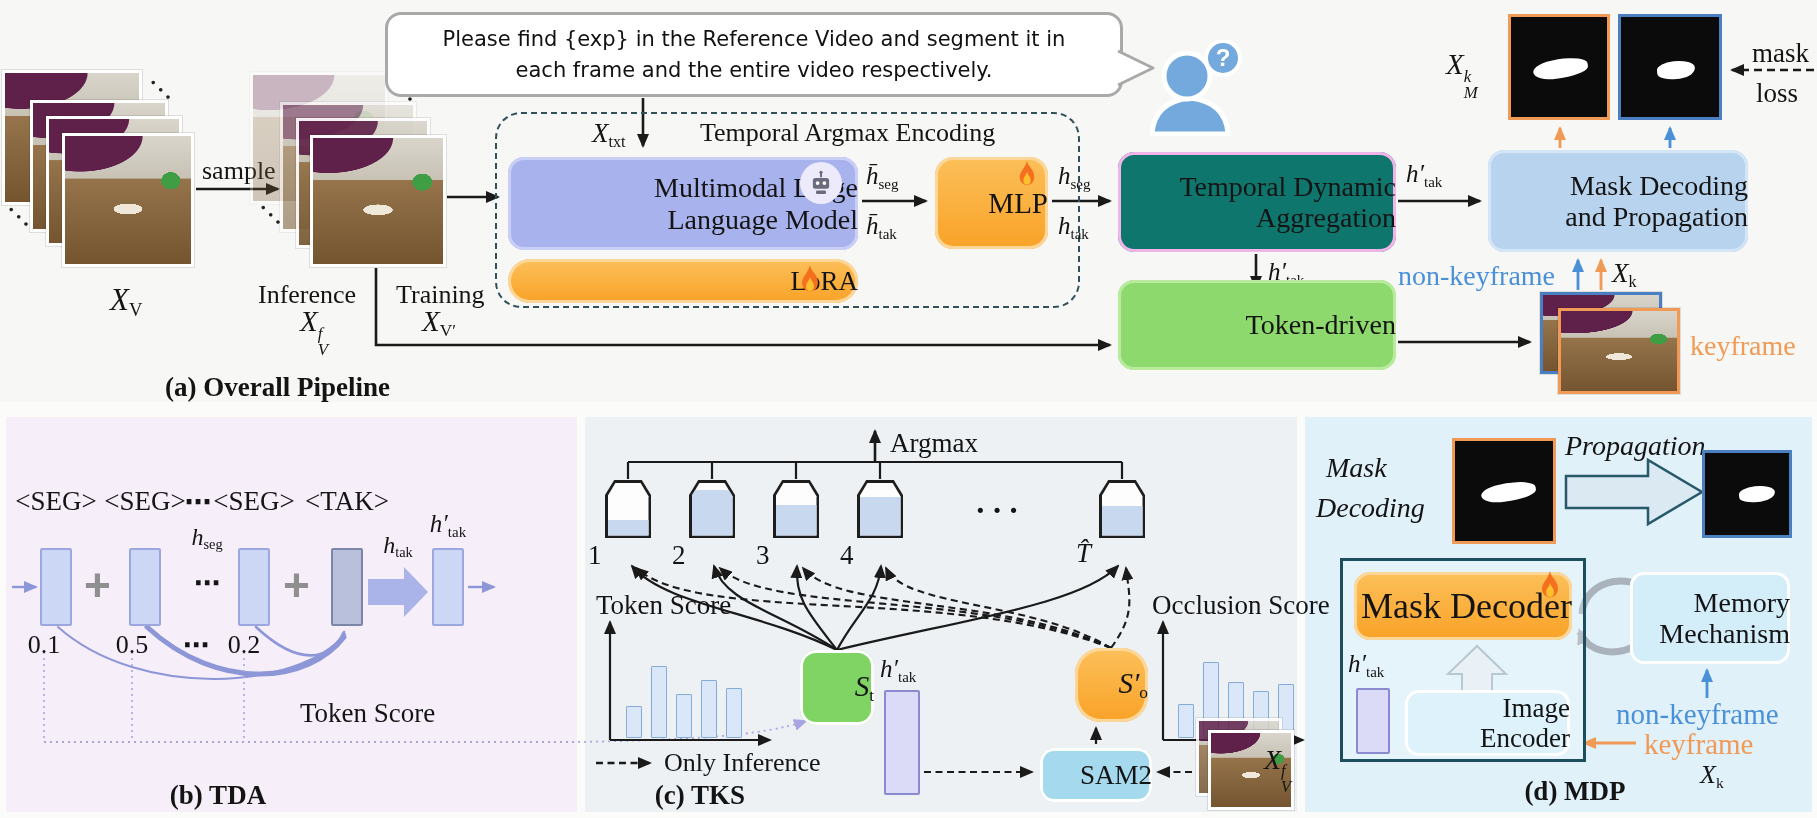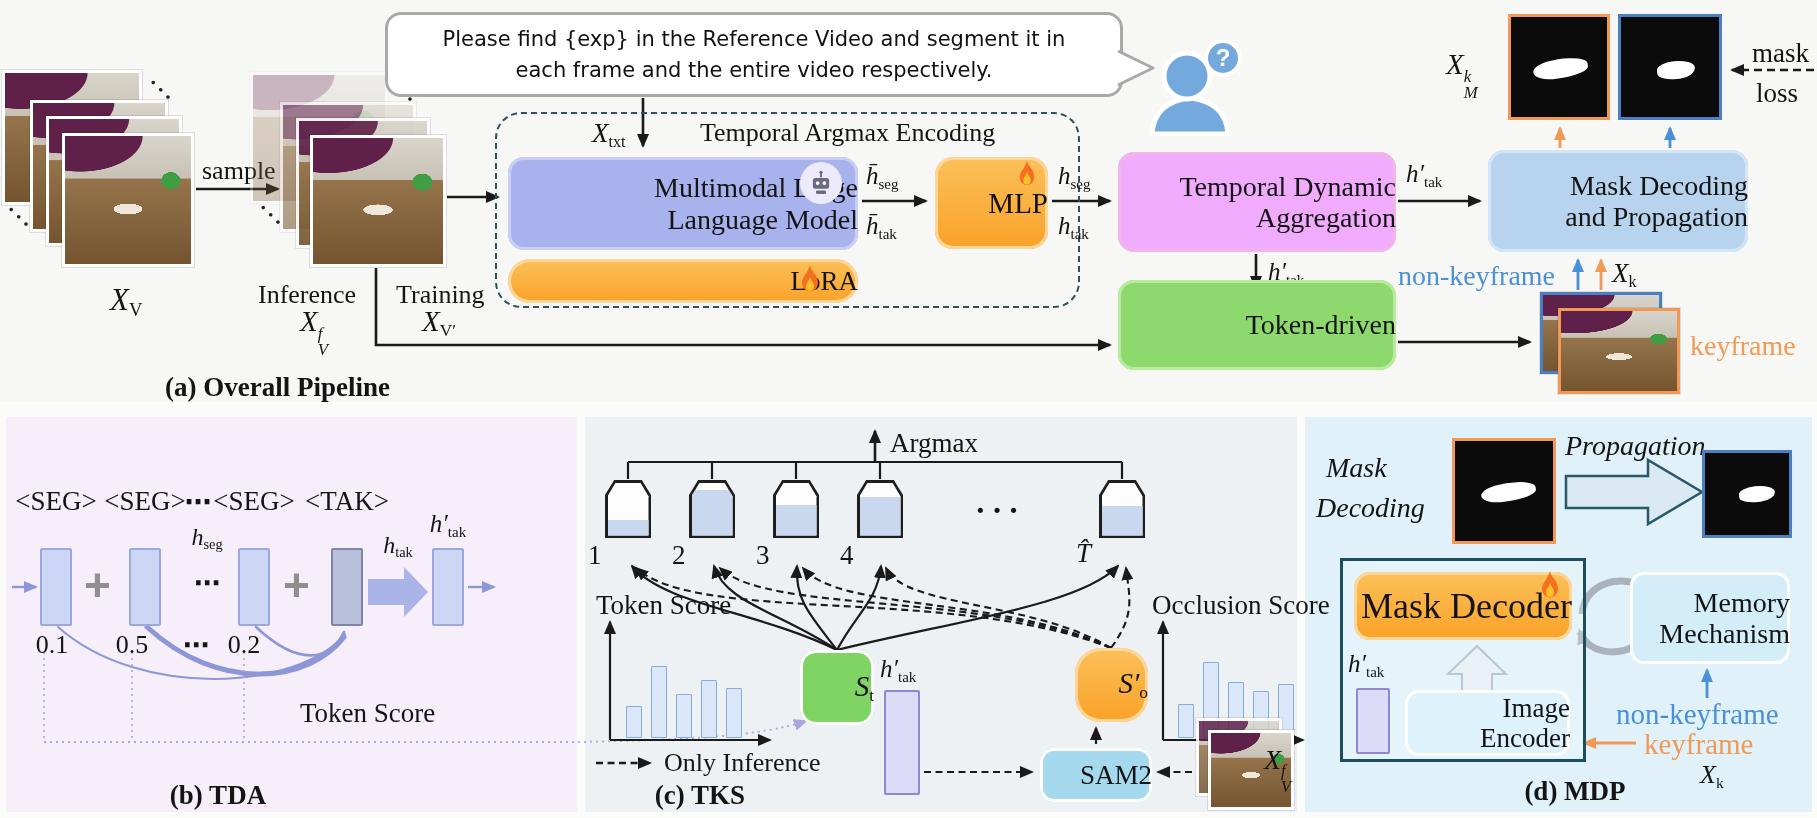--- a/index.html
+++ b/index.html
@@ -229,21 +229,21 @@
   </div>
   <div class="abs" style="left:1016px;top:160px">
     <svg width="22" height="29" viewBox="0 0 24 30">
         <path d="M12 0 C13 7 20 9 20 18 A8 8.5 0 0 1 4 18 C4 12 10 8 12 0Z" fill="#f4701e"></path>
         <path d="M12 12 C13 16 16 17 16 21.5 A4 4.5 0 0 1 8 21.5 C8 18 11 16 12 12Z" fill="#ffc02e"></path>
       </svg>
   </div>
   <div class="lbl math" style="left:1058px;top:162px;font-size:25px"><i>h</i><sub>seg</sub></div>
   <div class="lbl math" style="left:1058px;top:212px;font-size:25px"><i>h</i><sub>tak</sub></div>
 
-  <div class="rbox" style="left:1118px;top:152px;width:278px;height:100px;background:#f0abfc;box-shadow:0 0 0 3px #f2b5ea inset;font-size:28px">
+  <div class="rbox" style="left:1118px;top:152px;width:278px;height:100px;background:#0f766e;box-shadow:0 0 0 3px #f2b5ea inset;font-size:28px">
     <div>Temporal Dynamic</div>
     <div>Aggregation</div>
   </div>
   <div class="lbl math" style="left:1406px;top:160px;font-size:25px"><i>h′</i><sub>tak</sub></div>
   <div class="lbl math" style="left:1268px;top:258px;font-size:25px"><i>h′</i><sub>tak</sub></div>
 
   <div class="rbox" style="left:1488px;top:150px;width:260px;height:102px;background:#b7d3ee;box-shadow:0 0 0 3px #d3e5f6 inset;font-size:28px">
     <div>Mask Decoding</div>
     <div>and Propagation</div>
   </div>
@@ -285,21 +285,21 @@
   <div class="plus" style="left:84px;top:558px">+</div>
   <div class="tbar" style="left:129px"></div>
   <div class="lbl math cx" style="left:207px;top:524px;font-size:24px"><i>h</i><sub>seg</sub></div>
   <div class="lbl cx" style="left:207px;top:568px;font-size:26px;font-weight:bold">⋯</div>
   <div class="tbar" style="left:238px"></div>
   <div class="plus" style="left:283px;top:558px">+</div>
   <div class="tbar dark" style="left:331px"></div>
   <div class="lbl math cx" style="left:398px;top:532px;font-size:24px"><i>h</i><sub>tak</sub></div>
   <div class="tbar" style="left:432px"></div>
 
-  <div class="lbl cx" style="left:52px;top:630px;font-size:26px">0.1</div>
+  <div class="lbl cx" style="left:44px;top:630px;font-size:26px">0.1</div>
   <div class="lbl cx" style="left:132px;top:630px;font-size:26px">0.5</div>
   <div class="lbl cx" style="left:196px;top:630px;font-size:26px;font-weight:bold">⋯</div>
   <div class="lbl cx" style="left:244px;top:630px;font-size:26px">0.2</div>
 
   <div class="lbl" style="left:300px;top:698px;font-size:27px">Token Score</div>
   <div class="lbl caption" style="left:158px;top:780px;width:120px">(b) TDA</div>
 
   <div class="lbl" style="left:890px;top:428px;font-size:27px">Argmax</div>
 
   <div class="bucket" style="left:605px">

